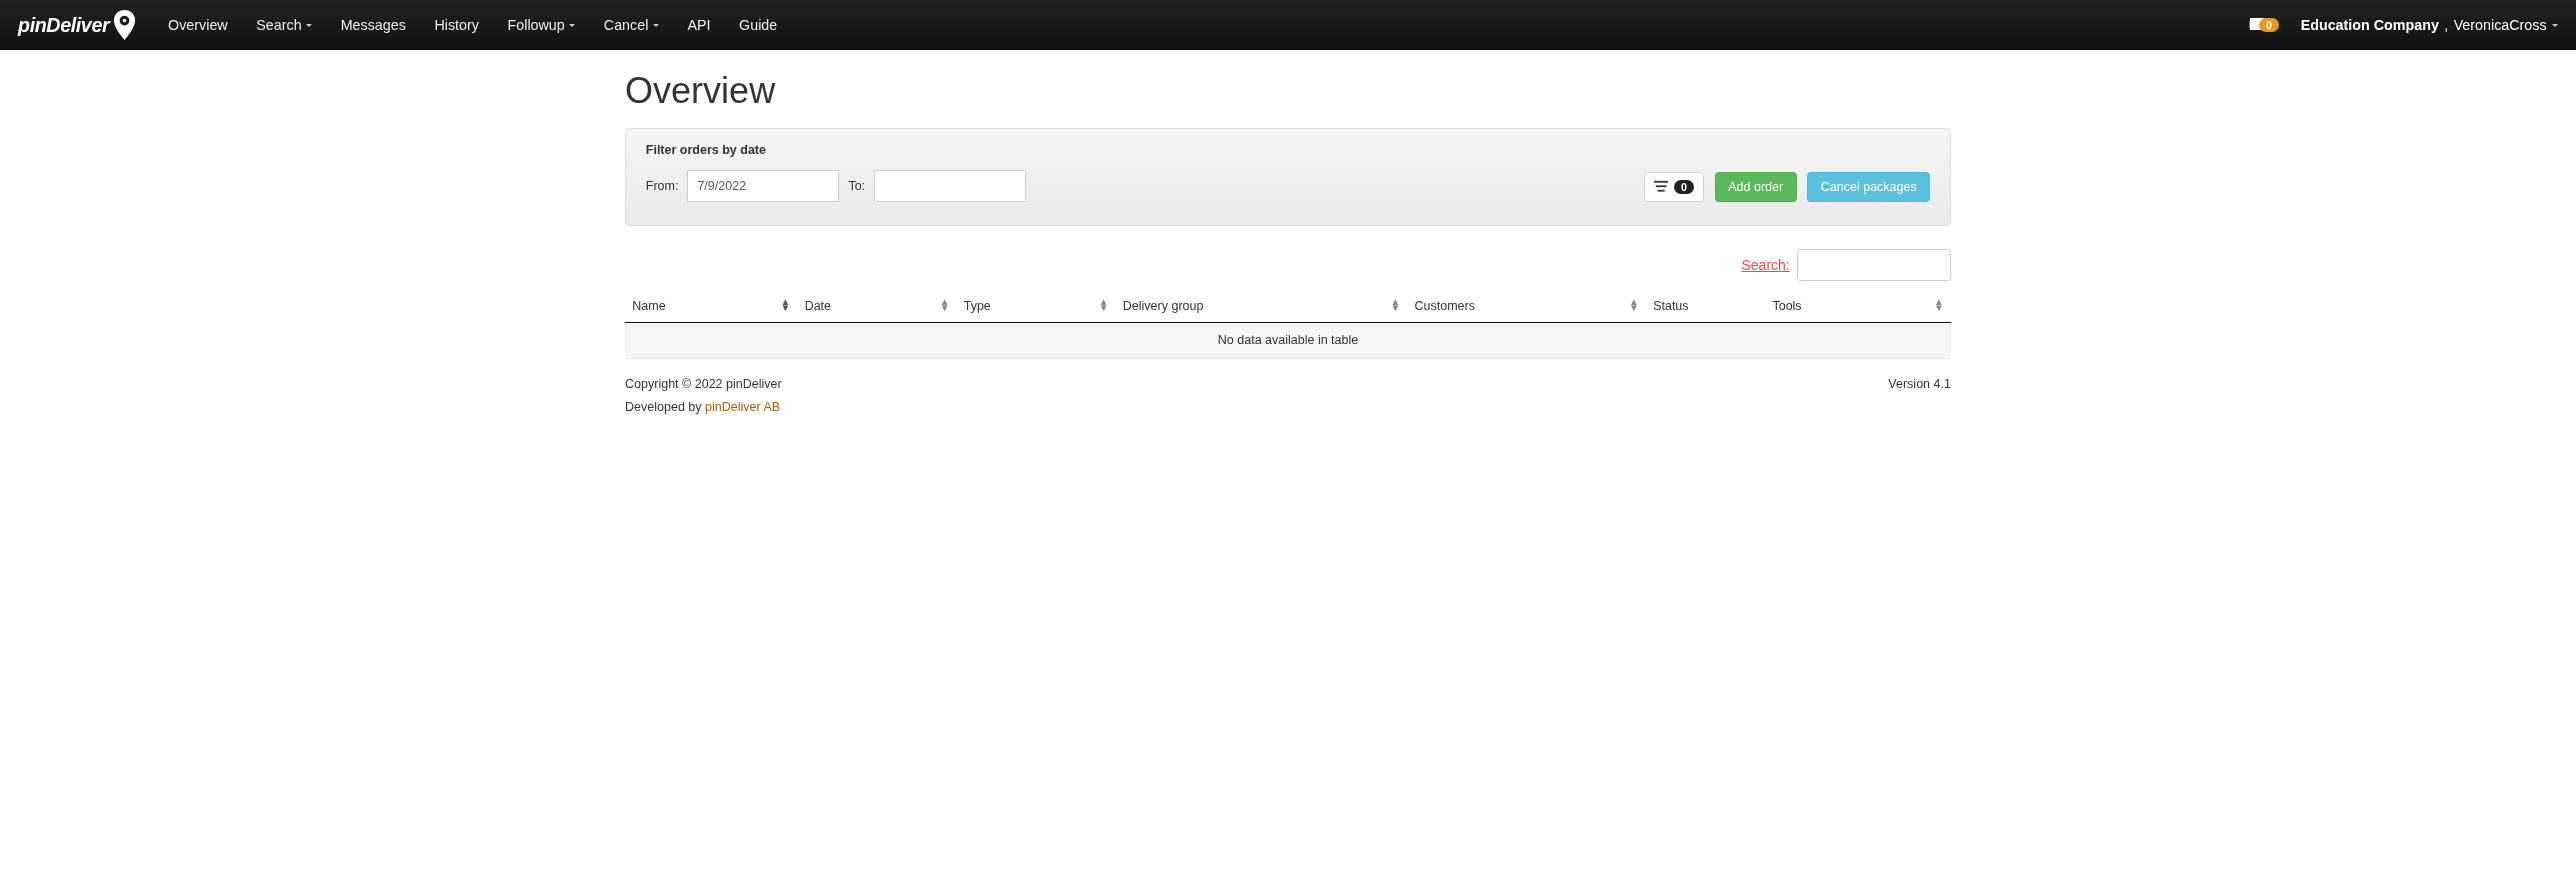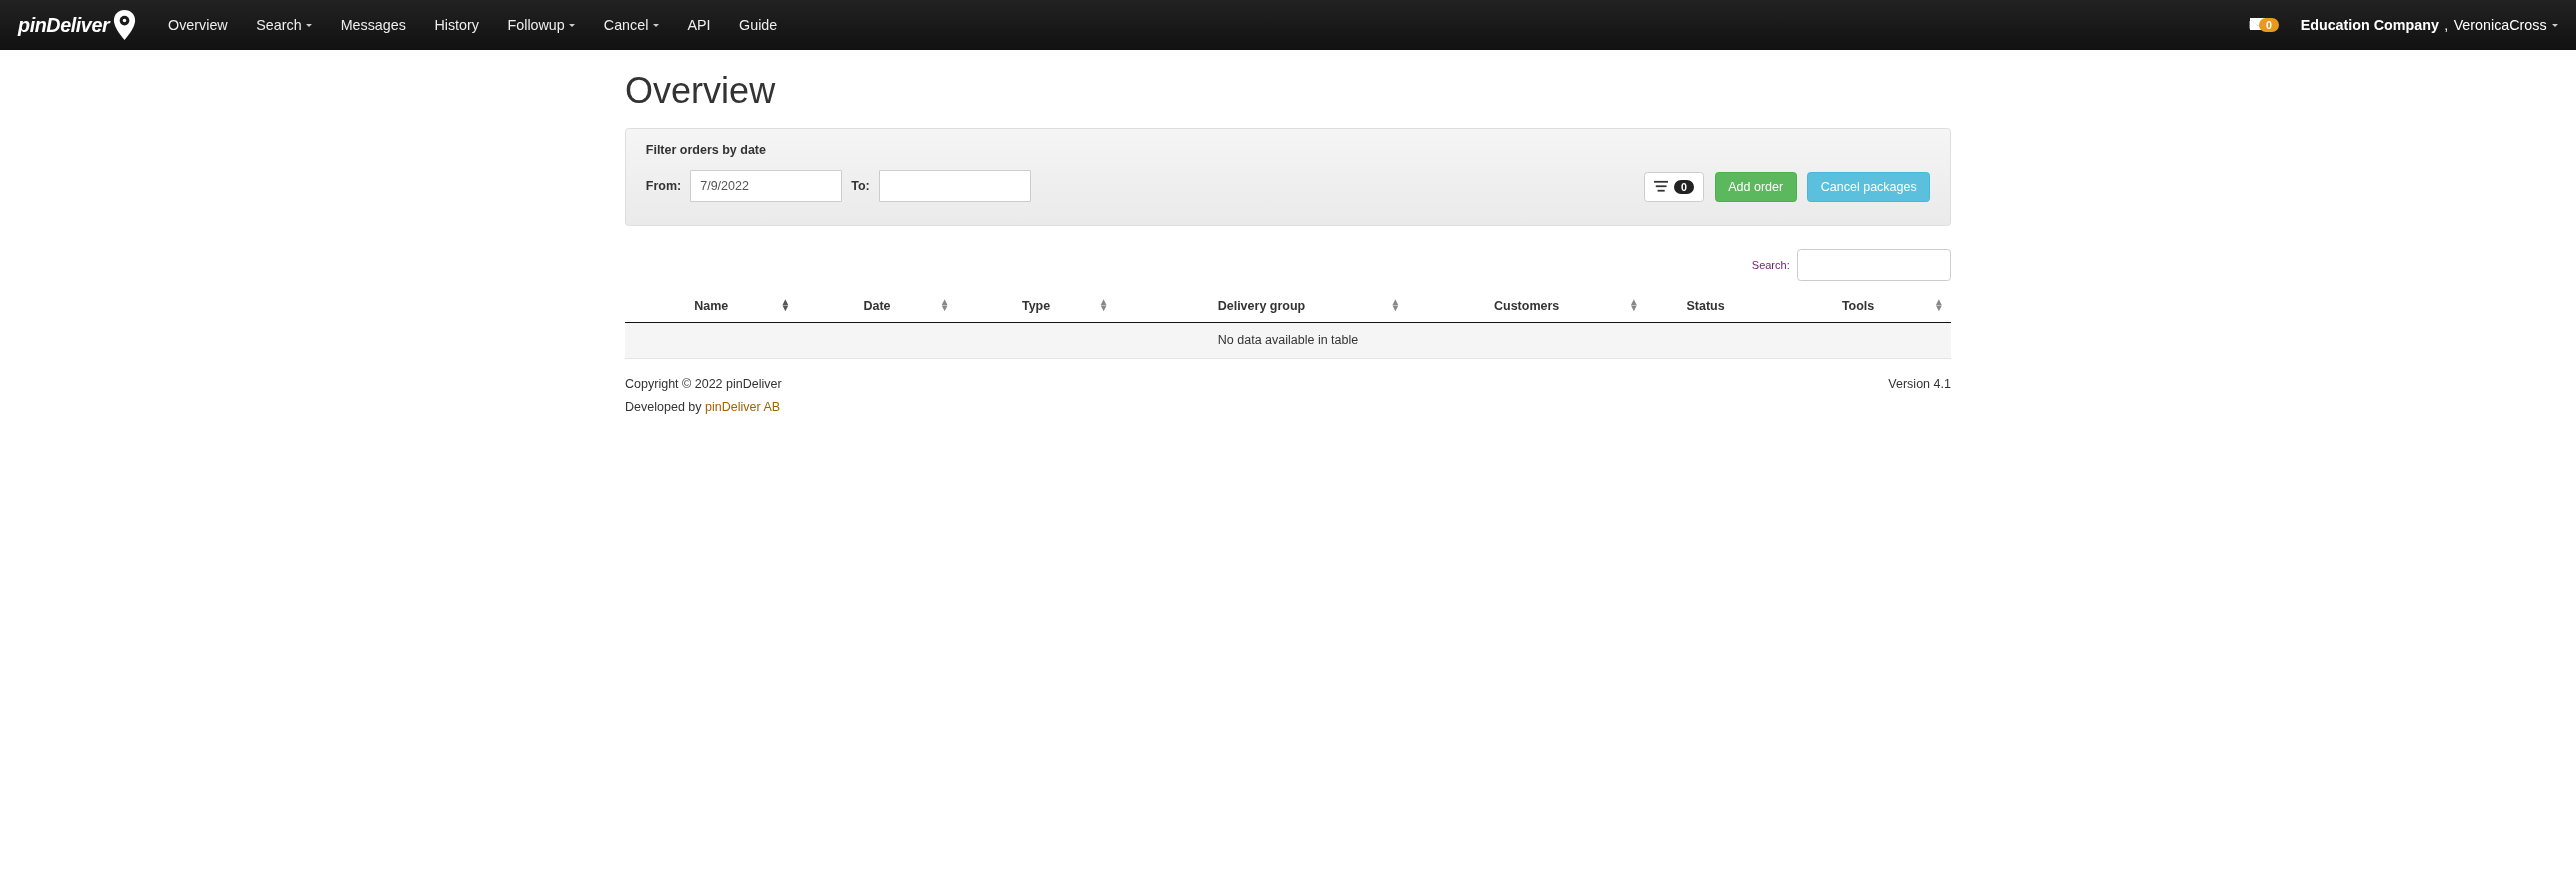--- a/index.html
+++ b/index.html
@@ -124,21 +124,21 @@
     top: 14.3px;
     left: 19.7px;
   }
   .filter-row {
     display: flex;
     align-items: center;
     gap: 9px;
     margin-top: 23px;
   }
   .filter-lbl {
-    font-weight: 700;
+    font-weight: 400;
     font-size: 12.5px;
     color: #333;
   }
   .date-input {
     border: 0.9px solid #ccc;
     border-radius: 1px;
     padding: 7.2px 9px;
     font-size: 12.5px;
     width: 152px;
     height: 32px;
@@ -188,38 +188,38 @@
   .btn-blue  { background: #5bc0de; border-color: #46b8da; justify-content: center; }
 
   
   .search-row {
     display: flex;
     justify-content: flex-end;
     align-items: center;
     margin: 23px 0 9px 0;
     gap: 7.2px;
   }
-  .search-lbl { font-size: 11px; color: #701a75; }
+  .search-lbl { font-size: 14px; color: #ef4444; text-decoration: underline; }
   .search-input {
     border: 0.9px solid #ccc;
     border-radius: 3.6px;
     padding: 5.4px 9px;
     font-size: 12.5px;
     width: 154px;
     height: 32px;
   }
 
   
   table.data {
     width: 100%;
     border-collapse: collapse;
   }
   table.data thead th {
-    text-align: center;
-    font-weight: 700;
+    text-align: left;
+    font-weight: 400;
     font-size: 12.5px;
     padding: 9px 7.2px 9px 7.2px;
     border-bottom: 1.8px solid #111;
     position: relative;
   }
   .sort-icon {
     position: absolute;
     right: 7.2px;
     top: 50%;
     transform: translateY(-60%);

